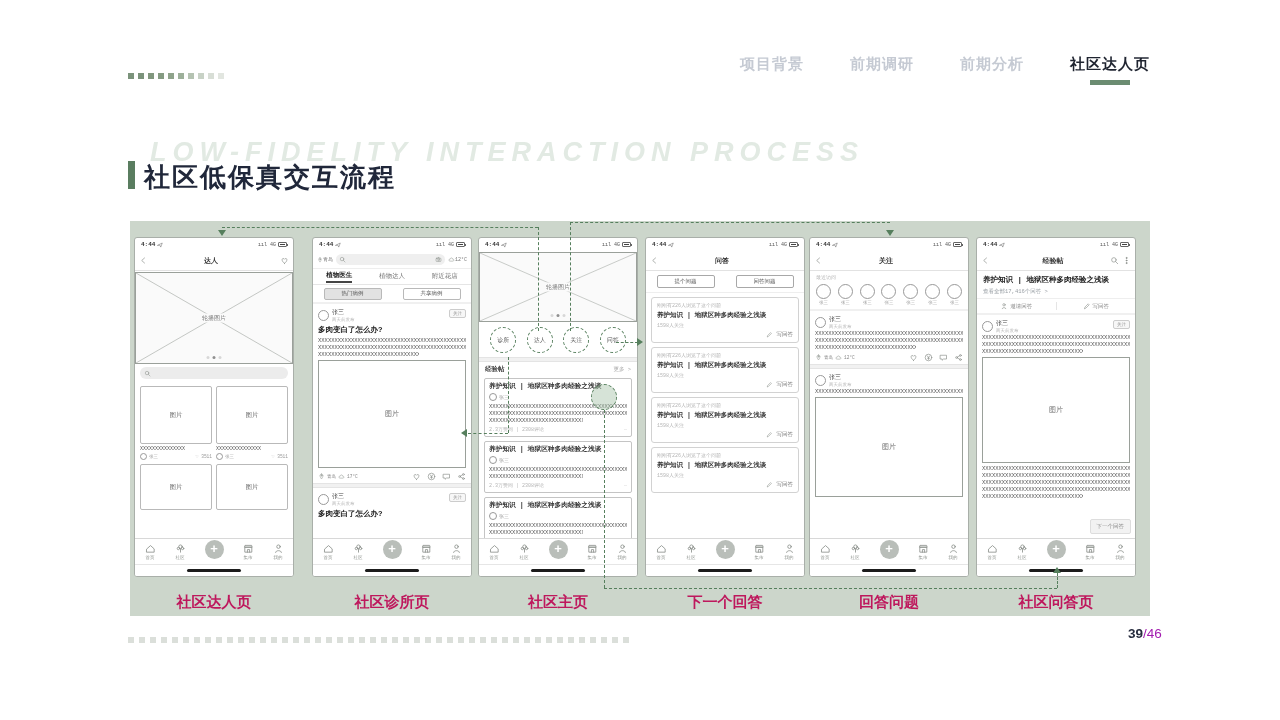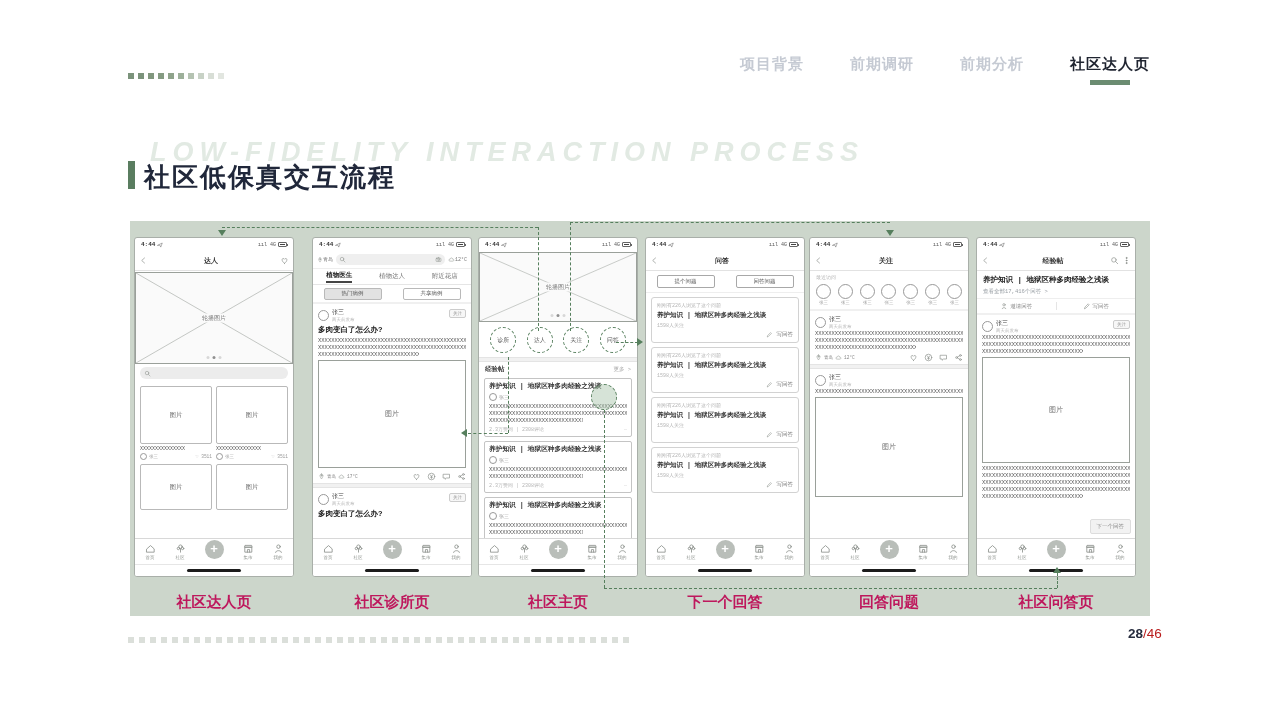--- a/index.html
+++ b/index.html
@@ -17,21 +17,21 @@
   .nav-item.active { color:#1f2430; }
   .nav-underline { position:absolute; left:50%; transform:translateX(-50%); top:25px; width:40px; height:5px; background:#6b8c71; }
 
   .watermark { position:absolute; left:150px; top:137px; font-size:27px; font-style:italic; font-weight:bold;
                letter-spacing:6px; color:#e2eae3; white-space:nowrap; }
   .title-bar { position:absolute; left:128px; top:161px; width:7px; height:28px; background:#5a7d60; }
   .page-title { position:absolute; left:144px; top:160px; font-size:26px; font-weight:bold; color:#20273a; letter-spacing:2px; }
 
   .pagenum { position:absolute; left:1128px; top:626px; font-size:13.5px; }
   .pagenum .cur { font-weight:bold; color:#262c3e; }
-  .pagenum .tot { color:#b91c1c; }
+  .pagenum .tot { color:#a21caf; }
 
   
   .panel { position:absolute; left:130px; top:221px; width:1020px; height:395px; background:#ccd6cb; }
   .plabel { position:absolute; top:372px; width:160px; text-align:center; font-size:15px; font-weight:bold; color:#be185d; }
 
   
   .ph { position:absolute; top:16px; width:160px; height:340px; background:#fff; border:1px solid #a9afa9;
         border-radius:3px; overflow:hidden; color:#444; }
   .ph-body { position:absolute; inset:0 0 38px 0; overflow:hidden;font-family:Liberation Mono, monospace; }
   .ic { display:inline-flex; vertical-align:middle; }
@@ -1069,14 +1069,14 @@
     <i></i>
     <i></i>
     <i></i>
     <i></i>
     <i></i>
     <i></i>
     <i></i>
   </div>
 
 <div class="pagenum">
-  <span class="cur">28</span><span class="tot">/46</span>
+  <span class="cur">39</span><span class="tot">/46</span>
 </div>
 
 </body></html>

